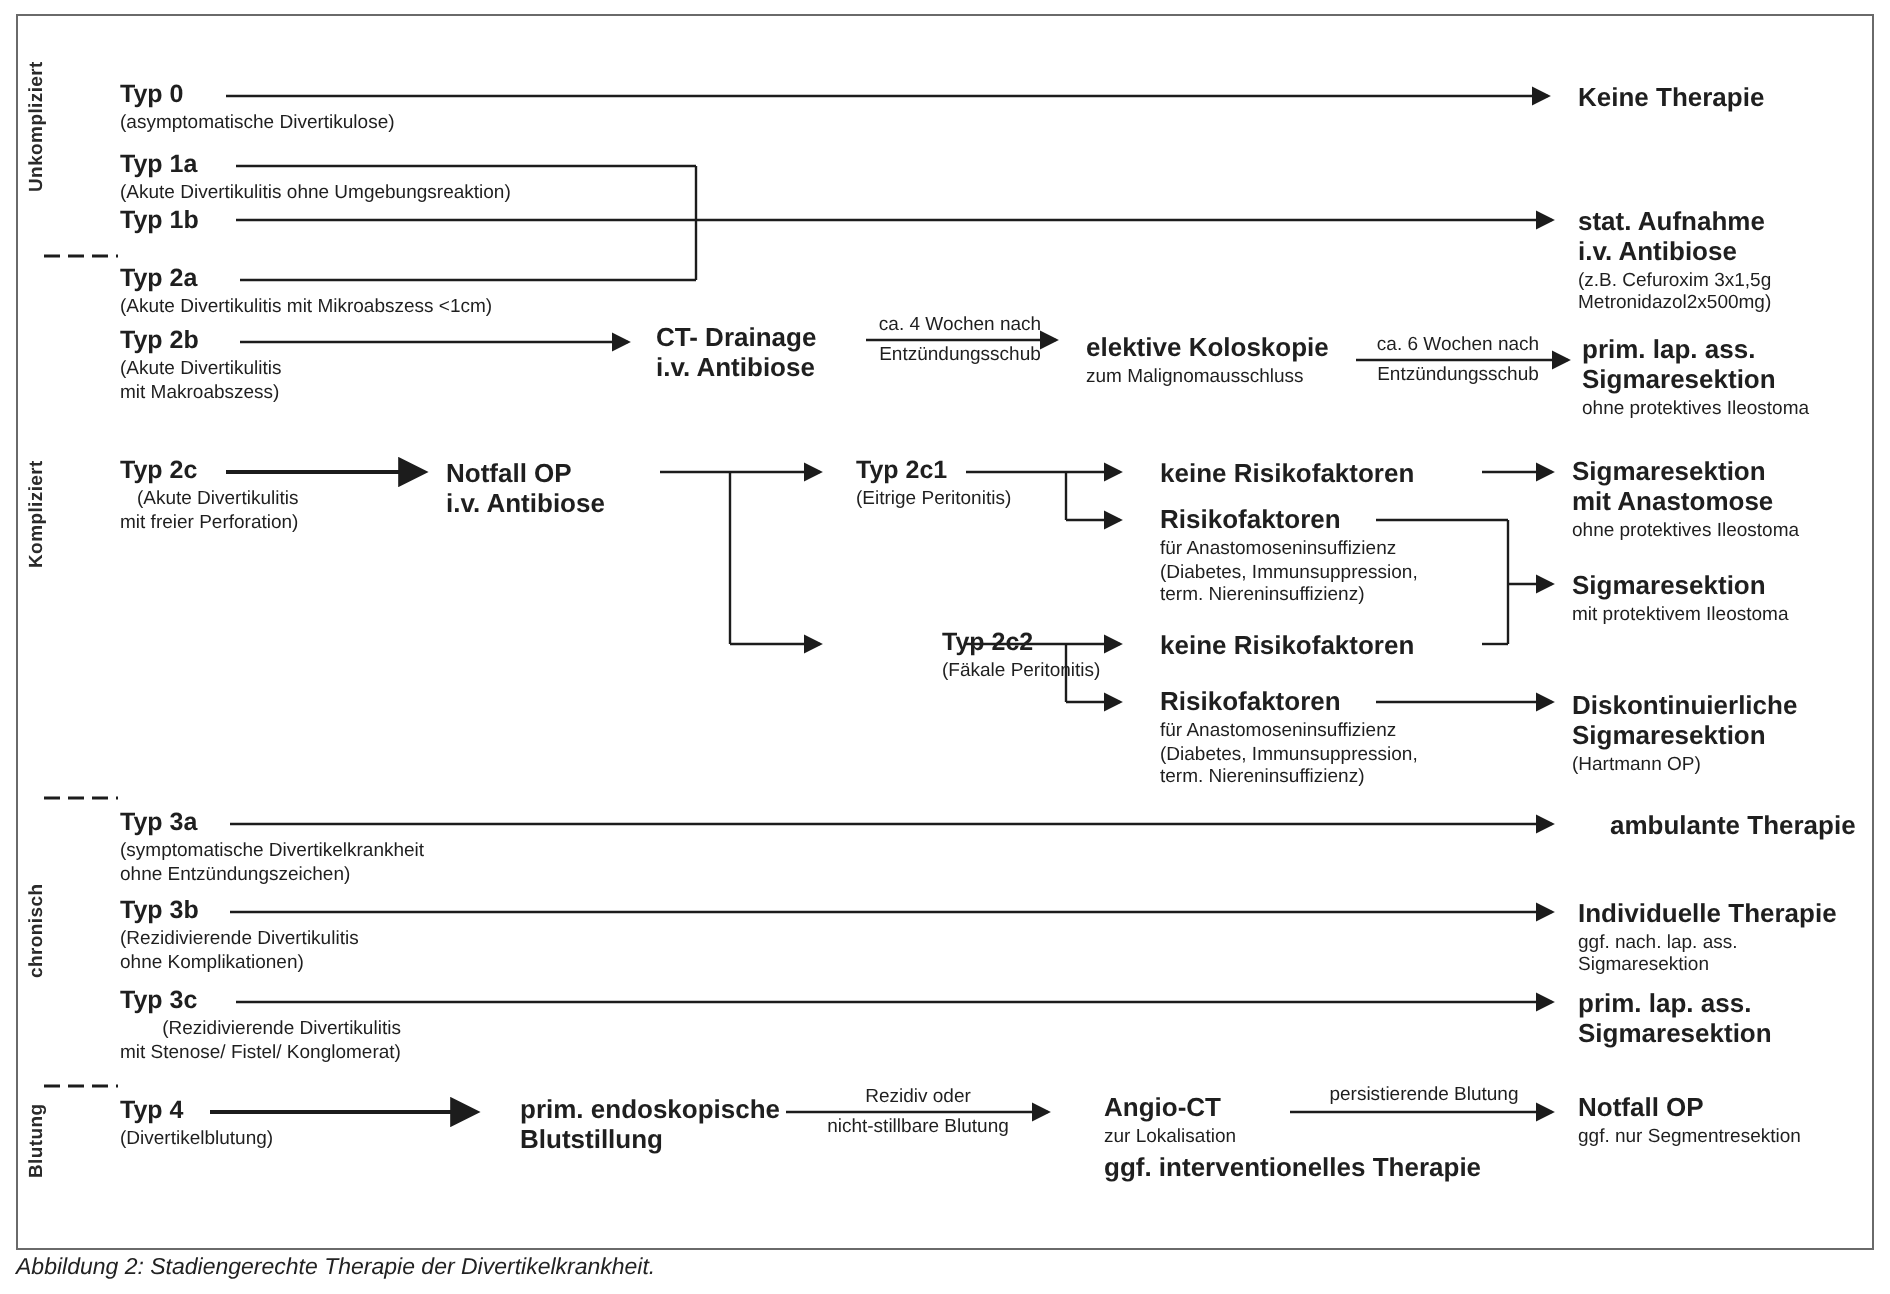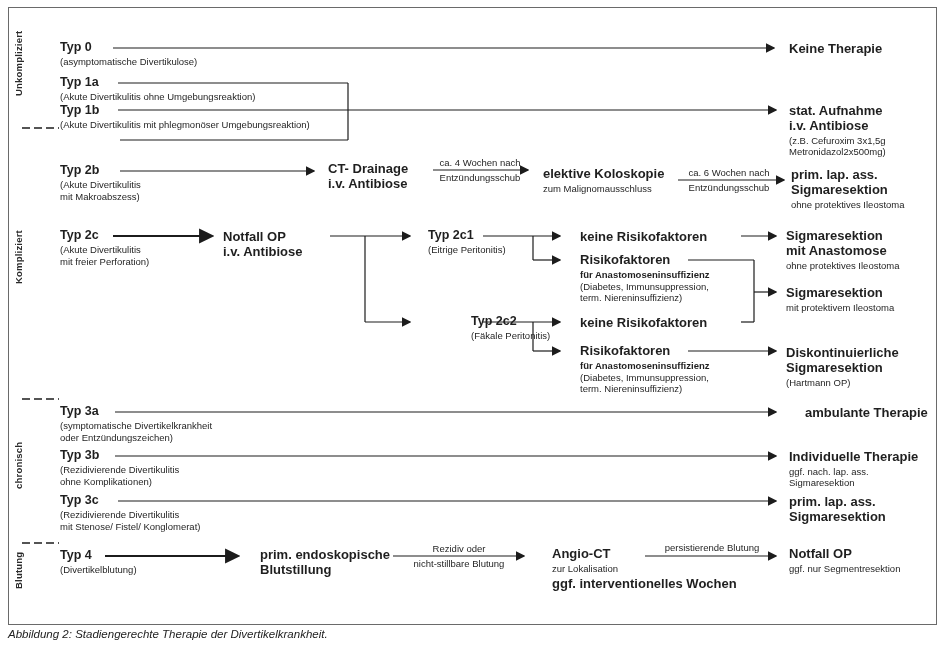--- a/index.html
+++ b/index.html
@@ -7,25 +7,25 @@
     position:relative;width:945px;height:647px;background:#ffffff;
     font-family:"Liberation Sans", sans-serif;color:#1f1f1f;overflow:hidden;
   }
   .frame{position:absolute;left:8px;top:7px;width:927px;height:616px;border:1px solid #6a6a6a;}
   svg.wires{position:absolute;left:0;top:0;pointer-events:none;}
   svg.wires line{stroke:#1c1c1c;stroke-width:1.2;}
   svg.wires line.thick{stroke-width:1.9;}
   svg.wires line.dash{stroke-dasharray:8 4;stroke-width:1.4;}
   .abs{position:absolute;}
   .tt{font-size:12.5px;font-weight:bold;line-height:14px;white-space:nowrap;}
-  .td{font-size:9.5px;line-height:11.5px;white-space:nowrap;margin-top:2px;}
+  .td{font-size:9.5px;line-height:11.5px;white-space:nowrap;margin-top:2px;text-align:right;}
   .td2{font-size:9.5px;line-height:11.5px;white-space:nowrap;}
   .big{font-size:13px;font-weight:bold;line-height:15px;white-space:nowrap;}
   .sub{font-size:9.5px;line-height:11px;white-space:nowrap;margin-top:2px;}
-  .subb{font-size:9.5px;font-weight:bold;line-height:11.5px;white-space:nowrap;margin-top:2px;}
+  .subb{font-size:9.5px;font-weight:normal;line-height:11.5px;white-space:nowrap;margin-top:2px;}
   .edge{font-size:9.5px;line-height:10px;white-space:nowrap;text-align:center;}
   .vlabel{
     writing-mode:vertical-rl;transform:rotate(180deg);
     font-size:9.5px;font-weight:bold;color:#2a2a2a;letter-spacing:.2px;
     text-align:center;white-space:nowrap;
   }
   .caption{font-size:11.5px;font-style:italic;color:#222;white-space:nowrap;}
 </style>
 </head>
 <body>
@@ -84,36 +84,39 @@
   <div class="abs" style="left:60px;top:40px;">
     <div class="tt">Typ 0</div>
     <div class="td">(asymptomatische Divertikulose)</div>
   </div>
   <div class="abs" style="left:60px;top:75px;">
     <div class="tt">Typ 1a</div>
     <div class="td">(Akute Divertikulitis ohne Umgebungsreaktion)</div>
   </div>
   <div class="abs" style="left:60px;top:103px;">
     <div class="tt">Typ 1b</div>
-    <div class="td">(Akute Divertikulitis mit phlegmonöser Umgebungsreaktion)</div>
+  </div>
+  <div class="abs" style="left:60px;top:132px;">
+    <div class="tt">Typ 2a</div>
+    <div class="td">(Akute Divertikulitis mit Mikroabszess &lt;1cm)</div>
   </div>
   <div class="abs" style="left:60px;top:163px;">
     <div class="tt">Typ 2b</div>
     <div class="td">(Akute Divertikulitis</div>
     <div class="td2">mit Makroabszess)</div>
   </div>
   <div class="abs" style="left:60px;top:228px;">
     <div class="tt">Typ 2c</div>
     <div class="td">(Akute Divertikulitis</div>
     <div class="td2">mit freier Perforation)</div>
   </div>
   <div class="abs" style="left:60px;top:404px;">
     <div class="tt">Typ 3a</div>
     <div class="td">(symptomatische Divertikelkrankheit</div>
-    <div class="td2">oder Entzündungszeichen)</div>
+    <div class="td2">ohne Entzündungszeichen)</div>
   </div>
   <div class="abs" style="left:60px;top:448px;">
     <div class="tt">Typ 3b</div>
     <div class="td">(Rezidivierende Divertikulitis</div>
     <div class="td2">ohne Komplikationen)</div>
   </div>
   <div class="abs" style="left:60px;top:493px;">
     <div class="tt">Typ 3c</div>
     <div class="td">(Rezidivierende Divertikulitis</div>
     <div class="td2">mit Stenose/ Fistel/ Konglomerat)</div>
@@ -157,21 +160,21 @@
     <div class="td2">(Diabetes, Immunsuppression,</div>
     <div class="td2">term. Niereninsuffizienz)</div>
   </div>
   <div class="abs" style="left:260px;top:547px;">
     <div class="big">prim. endoskopische</div>
     <div class="big">Blutstillung</div>
   </div>
   <div class="abs" style="left:552px;top:546px;">
     <div class="big">Angio-CT</div>
     <div class="sub">zur Lokalisation</div>
-    <div class="big" style="margin-top:2px;">ggf. interventionelles Wochen</div>
+    <div class="big" style="margin-top:2px;">ggf. interventionelles Therapie</div>
   </div>
 
   <div class="abs big" style="left:789px;top:41px;">Keine Therapie</div>
   <div class="abs" style="left:789px;top:103px;">
     <div class="big">stat. Aufnahme</div>
     <div class="big">i.v. Antibiose</div>
     <div class="sub">(z.B. Cefuroxim 3x1,5g</div>
     <div class="td2">Metronidazol2x500mg)</div>
   </div>
   <div class="abs" style="left:791px;top:167px;">

